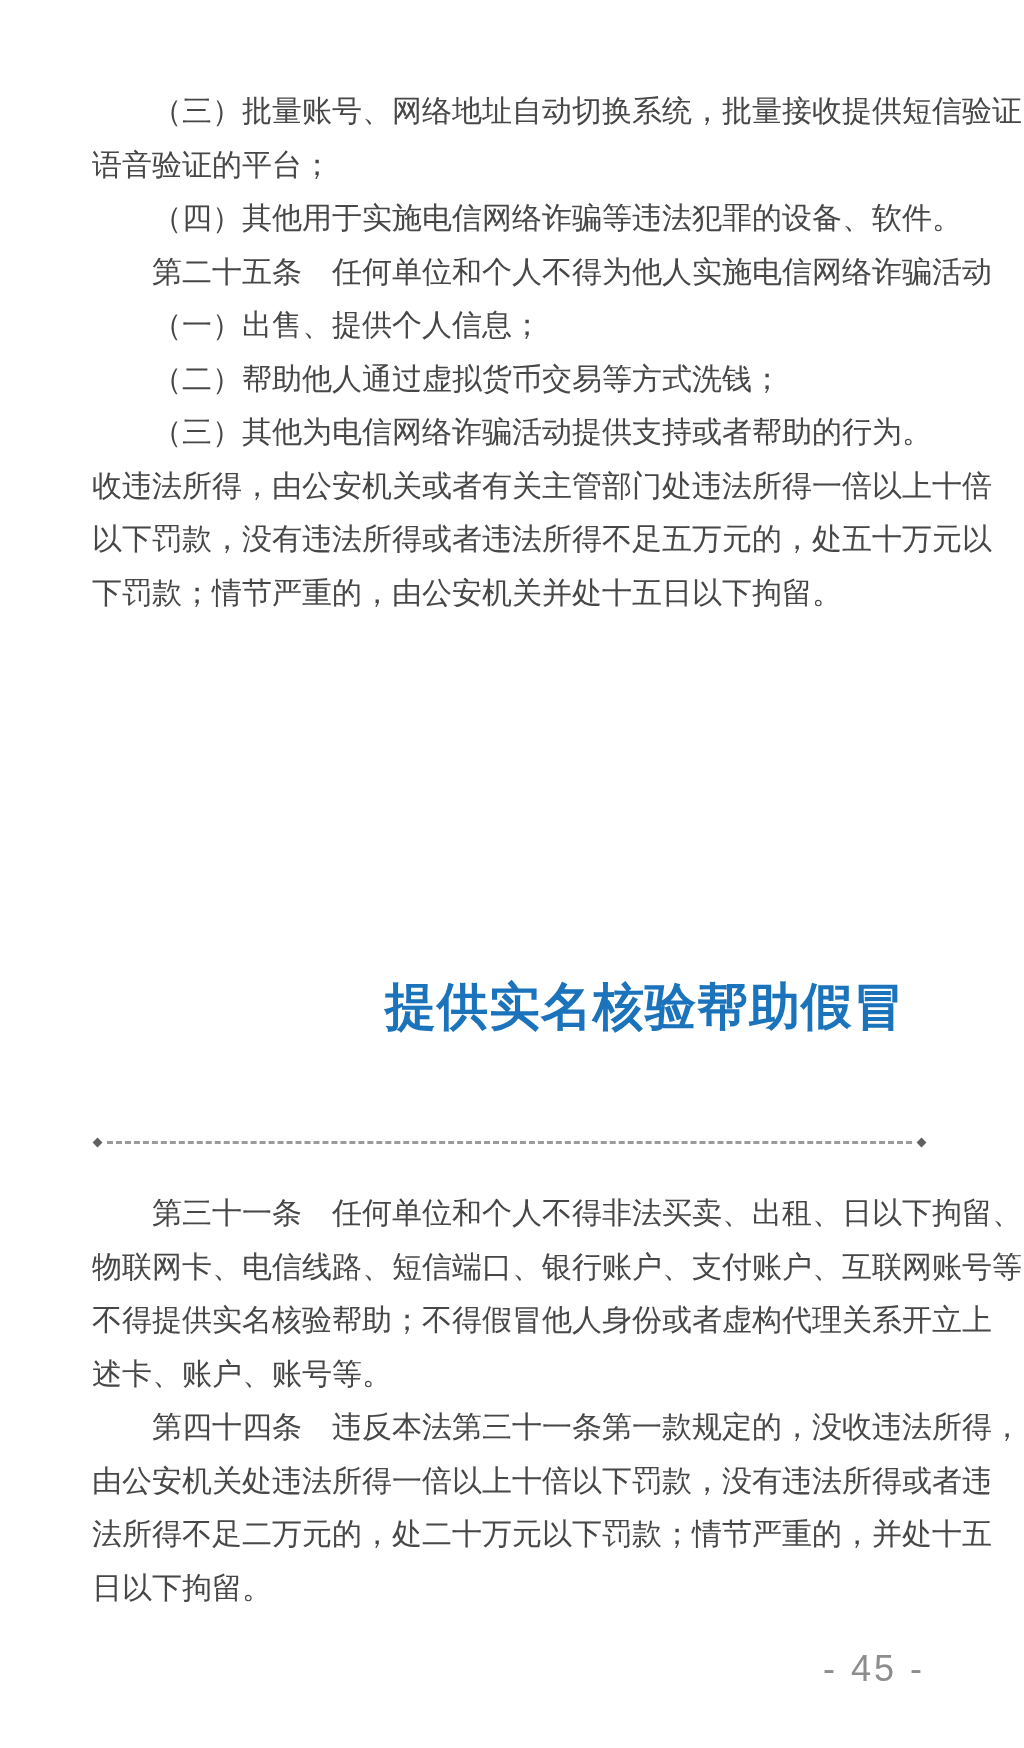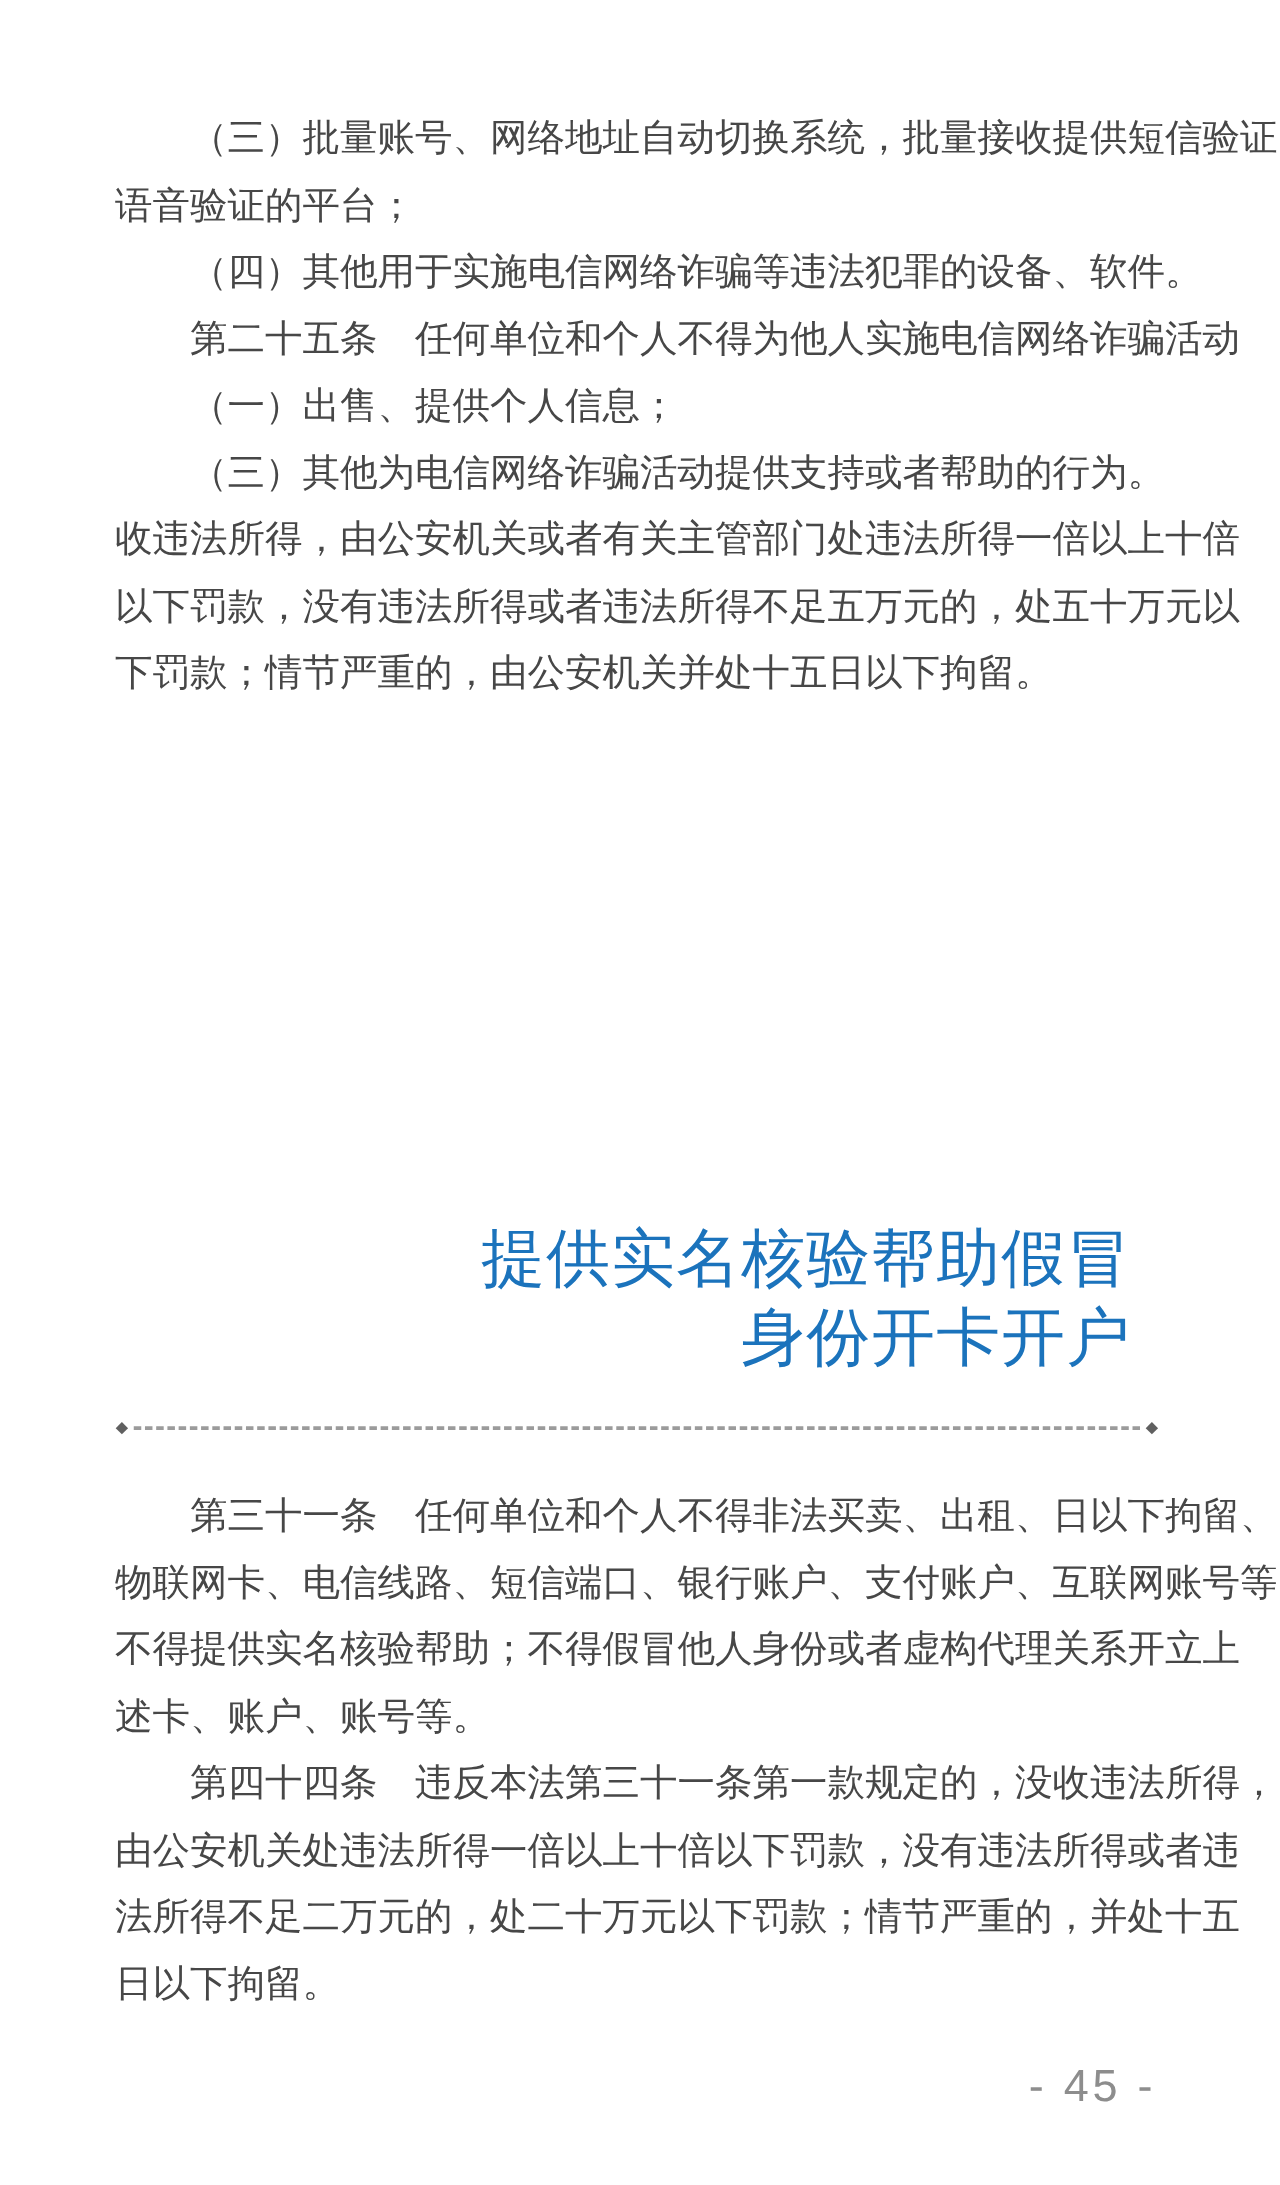--- a/index.html
+++ b/index.html
@@ -34,21 +34,21 @@
   .section-top    { top: 84px;  }
   .section-bottom { top: 1186px; }
 
   .chapter-heading {
     position: absolute;
     right: 119px;
     top: 975px;
     text-align: right;
     font-size: 51px;
     line-height: 63px;
-    font-weight: 400;
+    font-weight: 700;
     letter-spacing: 1px;
     color: var(--heading_blue, #1b73bc);
     white-space: nowrap;
   }
 
   .divider {
     position: absolute;
     left: 94px;
     right: 99px;
     top: 1139px;
@@ -83,29 +83,29 @@
 <body>
 
 <div class="page">
 
   <div class="body-text section-top">
       <div class="text-line indent">（三）批量账号、网络地址自动切换系统，批量接收提供短信验证、</div>
       <div class="text-line">语音验证的平台；</div>
       <div class="text-line indent">（四）其他用于实施电信网络诈骗等违法犯罪的设备、软件。</div>
       <div class="text-line indent">第二十五条　任何单位和个人不得为他人实施电信网络诈骗活动</div>
       <div class="text-line indent">（一）出售、提供个人信息；</div>
+      <div class="text-line indent">（二）帮助他人通过虚拟货币交易等方式洗钱；</div>
       <div class="text-line indent">（三）其他为电信网络诈骗活动提供支持或者帮助的行为。</div>
       <div class="text-line">收违法所得，由公安机关或者有关主管部门处违法所得一倍以上十倍</div>
       <div class="text-line">以下罚款，没有违法所得或者违法所得不足五万元的，处五十万元以</div>
       <div class="text-line">下罚款；情节严重的，由公安机关并处十五日以下拘留。</div>
     </div>
 
   <div class="chapter-heading">
     <div>提供实名核验帮助假冒</div>
-    <div>身份开卡开户</div>
   </div>
 
   <div class="divider">
     <span class="end-dot"></span>
     <span class="dash-line"></span>
     <span class="end-dot"></span>
   </div>
 
   <div class="body-text section-bottom">
       <div class="text-line indent">第三十一条　任何单位和个人不得非法买卖、出租、日以下拘留、</div>

